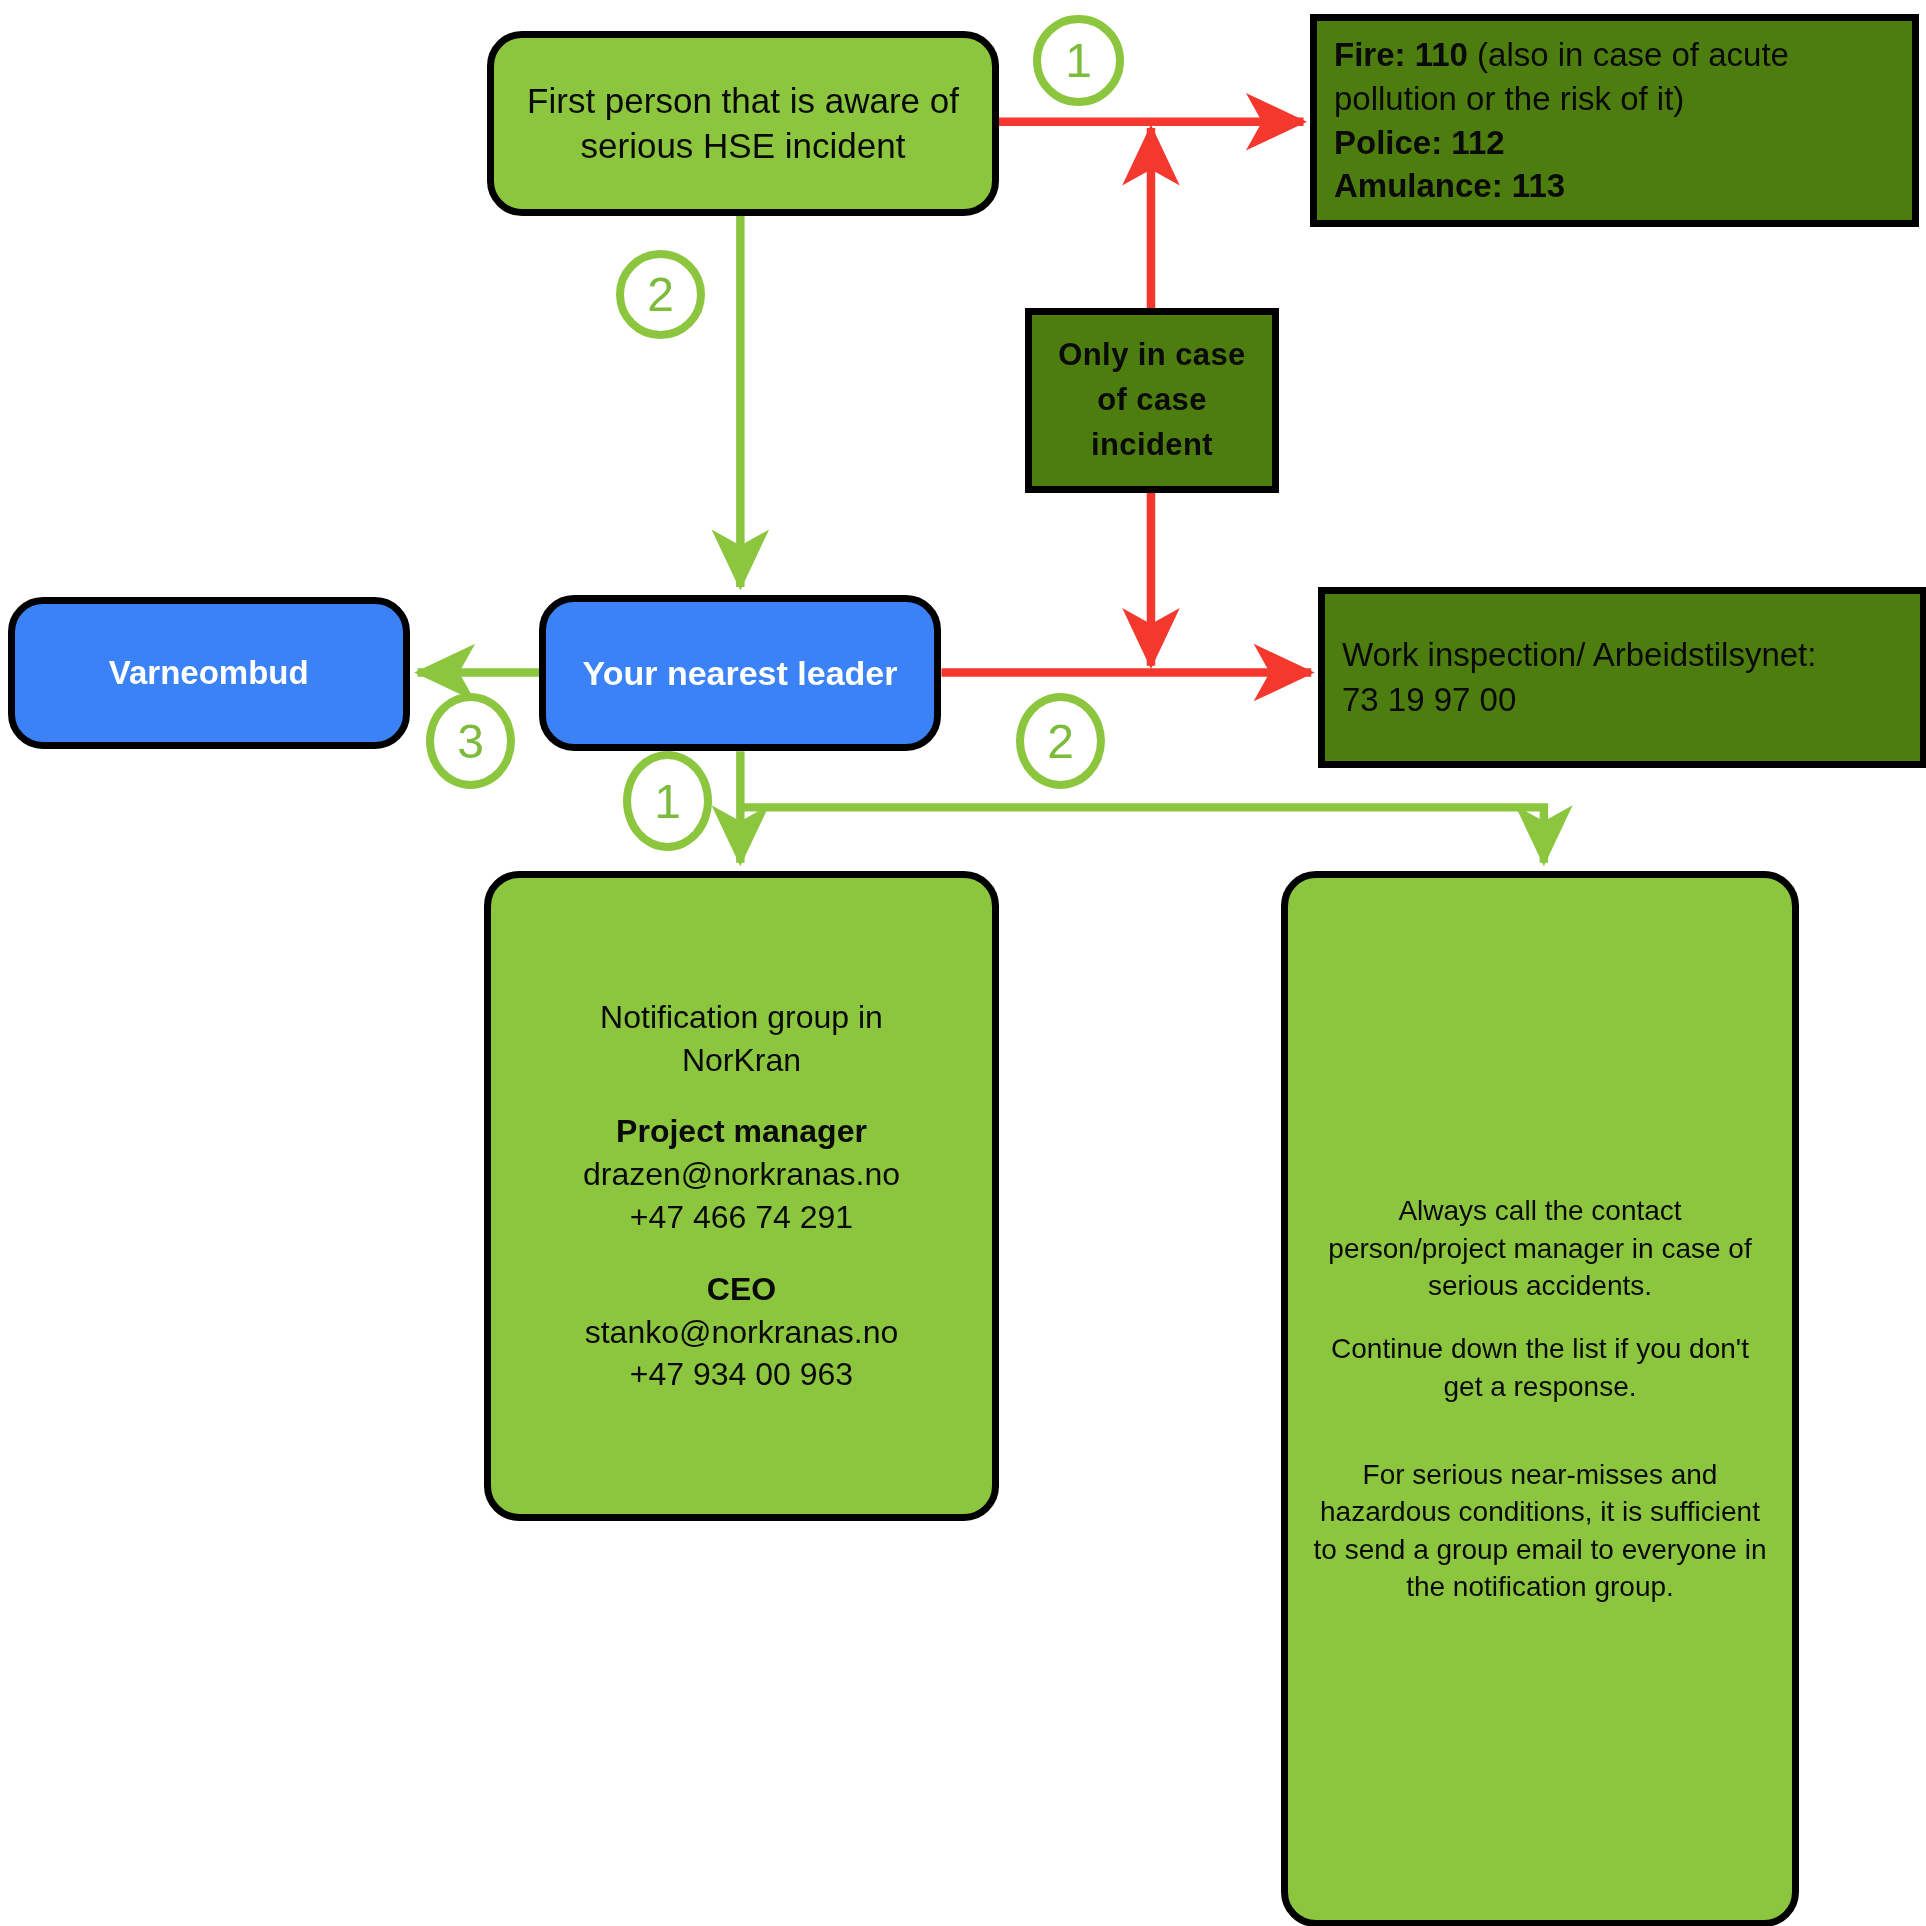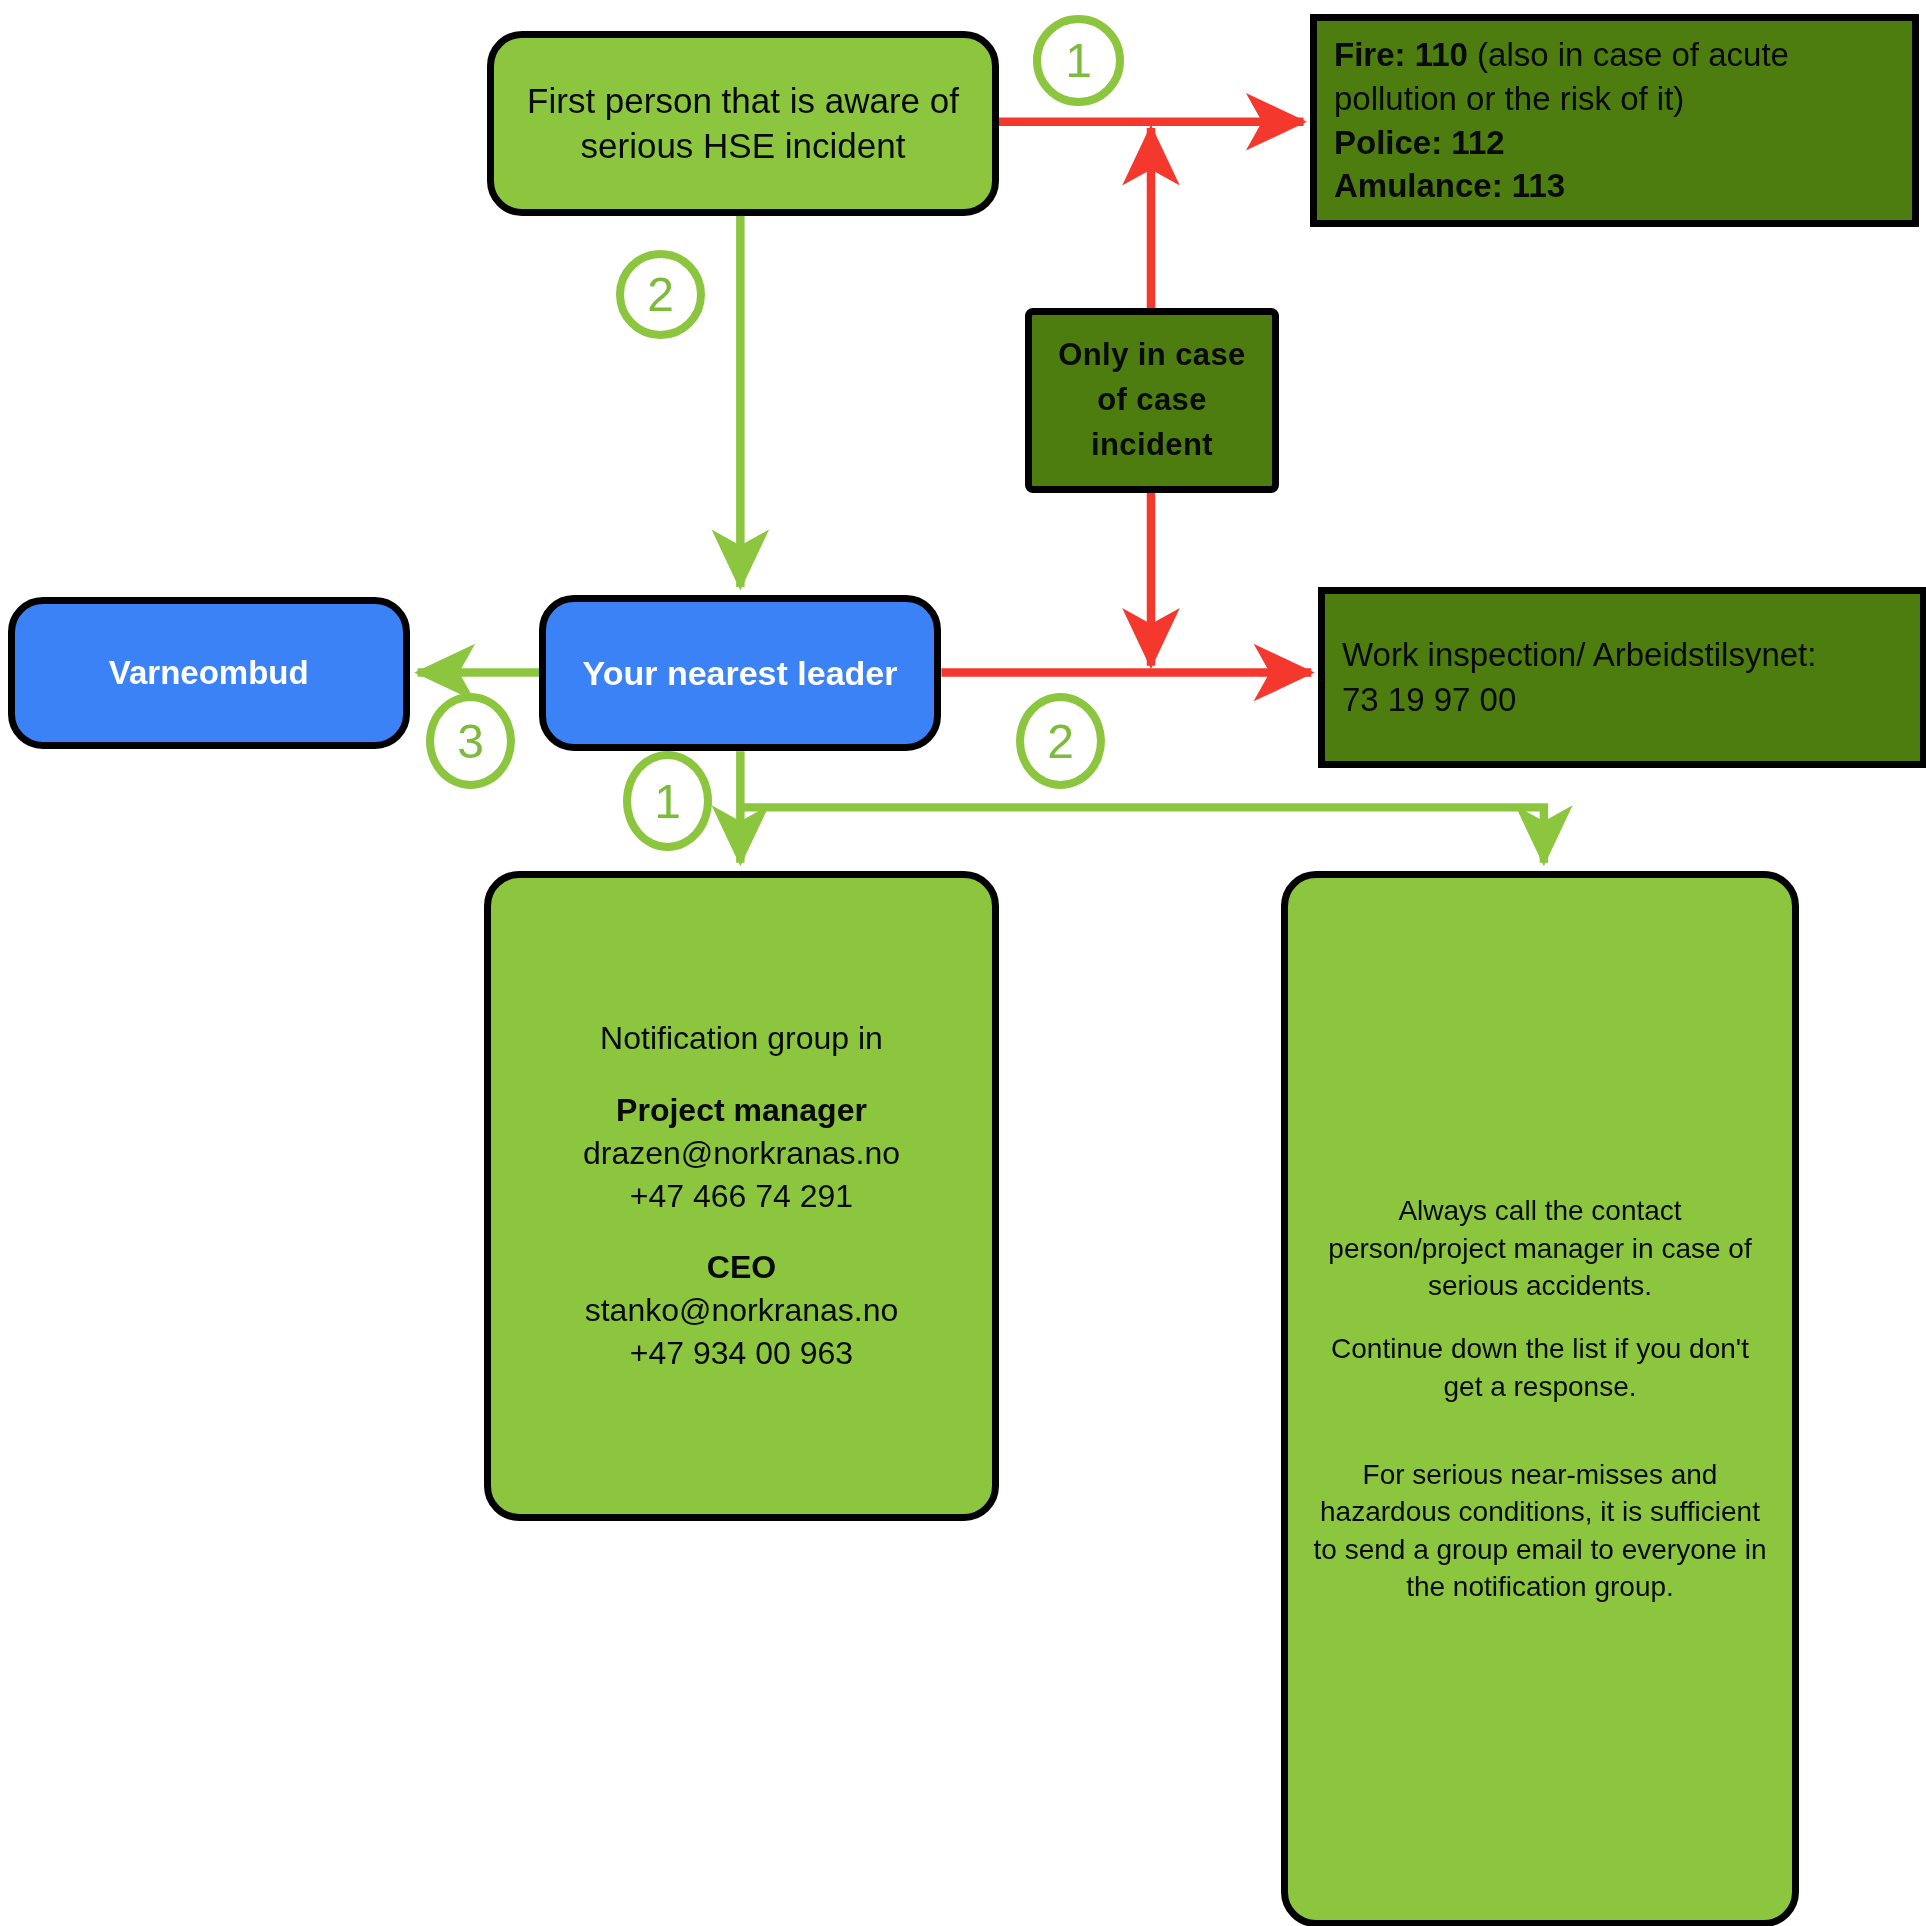--- a/index.html
+++ b/index.html
@@ -71,21 +71,20 @@
     left: 1310px; top: 14px; width: 609px; height: 213px;
     font-size: 33px; line-height: 1.32;
     justify-content: flex-start; text-align: left;
   }
   #node-emergency .inner { padding: 0 17px; text-align: left; }
 
   #node-only-real {
     left: 1025px; top: 308px; width: 254px; height: 185px;
     font-size: 31px; line-height: 1.45; font-weight: bold;
     letter-spacing: 0.4px;
-    border-radius: 8px;
   }
   #node-only-real .inner { padding: 0 12.3px; }
 
   #node-varneombud {
     left: 7.7px; top: 597px; width: 402px; height: 152px;
     font-size: 33px; font-weight: bold;
   }
   #node-leader {
     left: 539px; top: 595px; width: 402px; height: 156px;
     font-size: 34px; font-weight: bold;
@@ -201,20 +200,21 @@
   <div class="node squared redbox t-black" id="node-work-inspection">
     <div class="inner">
       <div>Work inspection/ Arbeidstilsynet:</div>
       <div>73 19 97 00</div>
     </div>
   </div>
 
   <div class="node rounded lightgreen t-black" id="node-notification">
     <div class="inner">
       <div>Notification group in</div>
+      <div>NorKran</div>
       <span class="blank-line"></span>
       <div class="bold">Project manager</div>
       <div>drazen@norkranas.no</div>
       <div>+47 466 74 291</div>
       <span class="blank-line"></span>
       <div class="bold">CEO</div>
       <div>stanko@norkranas.no</div>
       <div>+47 934 00 963</div>
     </div>
   </div>

